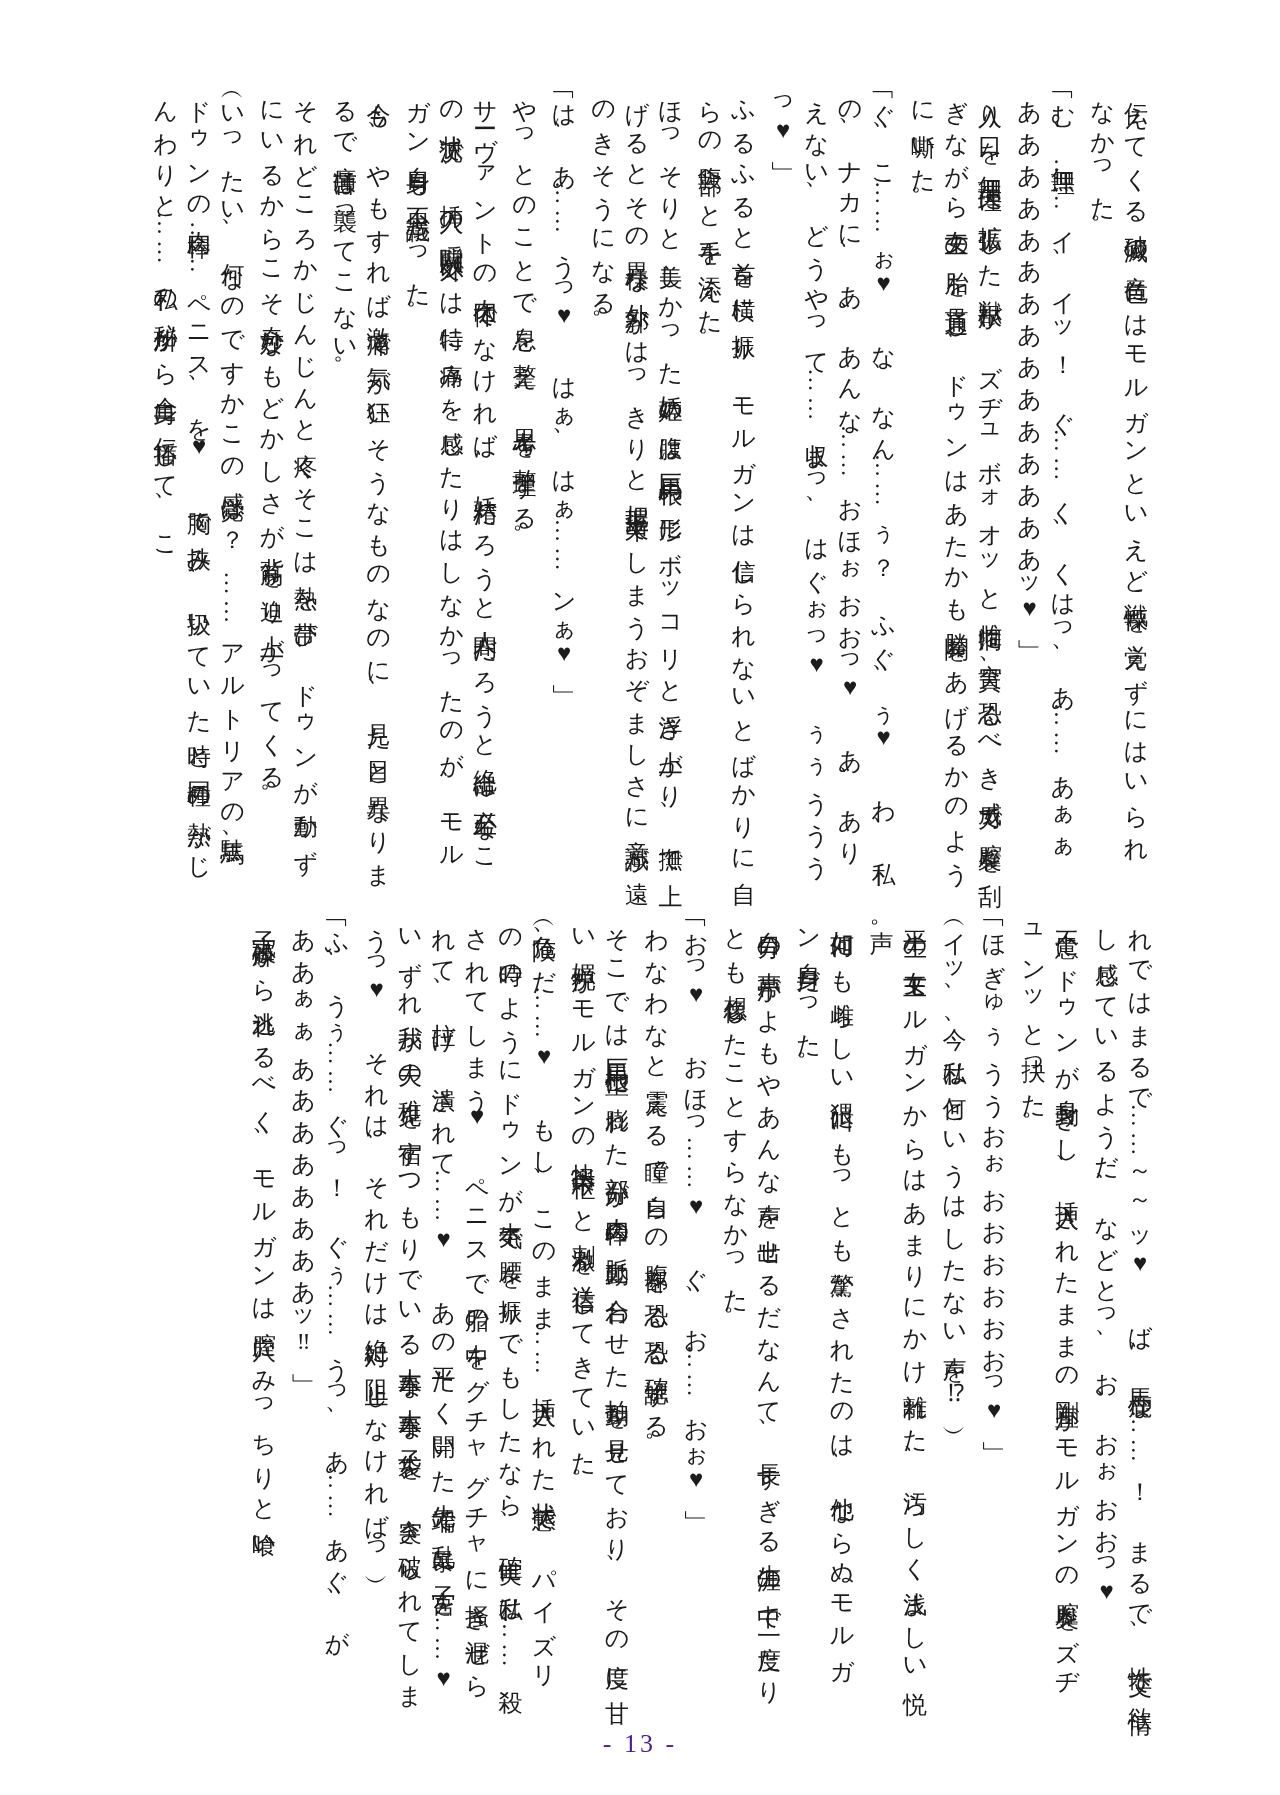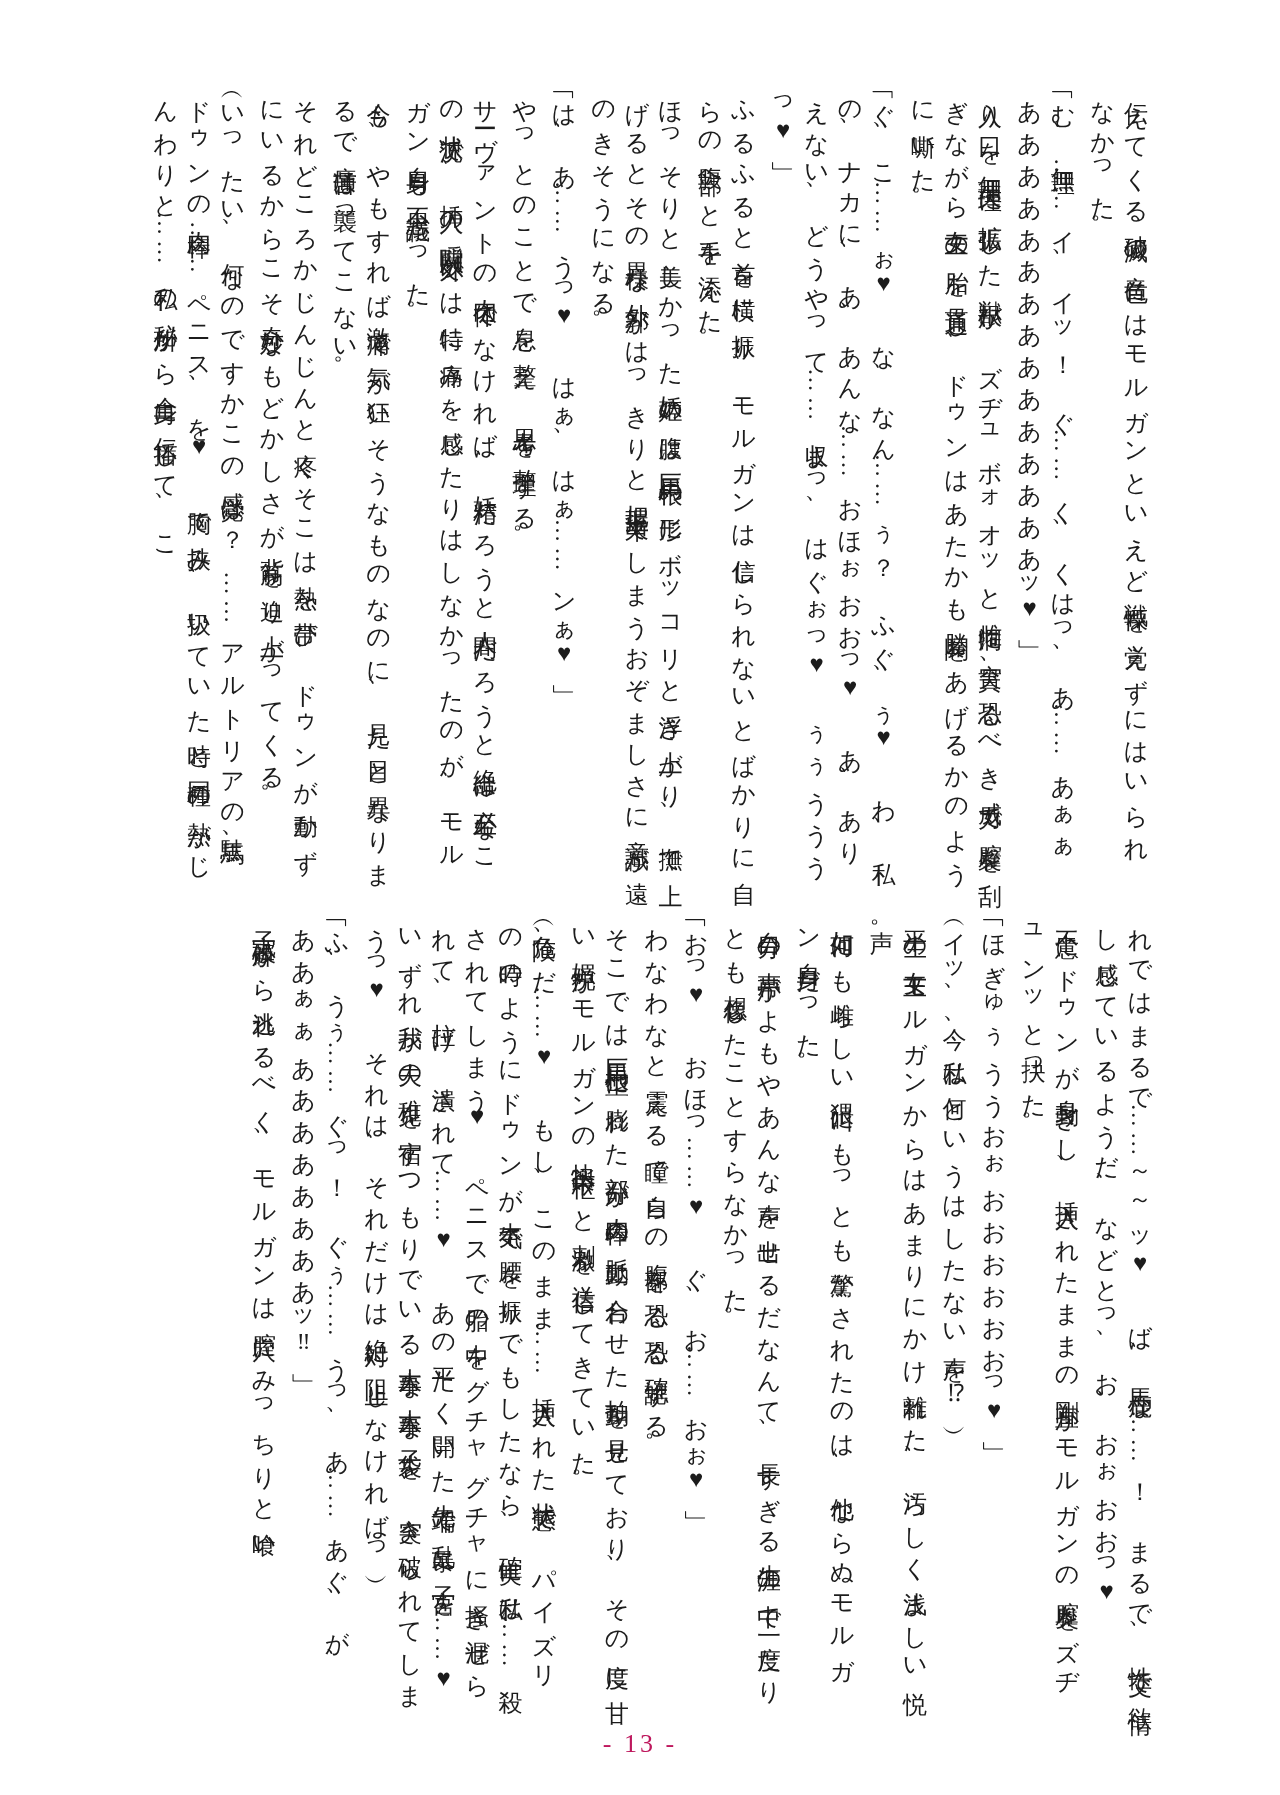--- a/index.html
+++ b/index.html
@@ -40,21 +40,21 @@
     height: 792px;
   }
   .page-num {
     position: absolute;
     top: 1729px;
     left: 0;
     width: 100%;
     text-align: center;
     font-size: 26px;
     letter-spacing: 3px;
-    color: #be185d;
+    color: #4c1d95;
   }
 </style>
 </head>
 <body>
 
 <div class="page">
 
   <div id="top-block" class="vblock">
 
   <p>伝えてくる破滅の音色にはモルガンといえど戦慄を覚えずにはいられなかった。</p>

